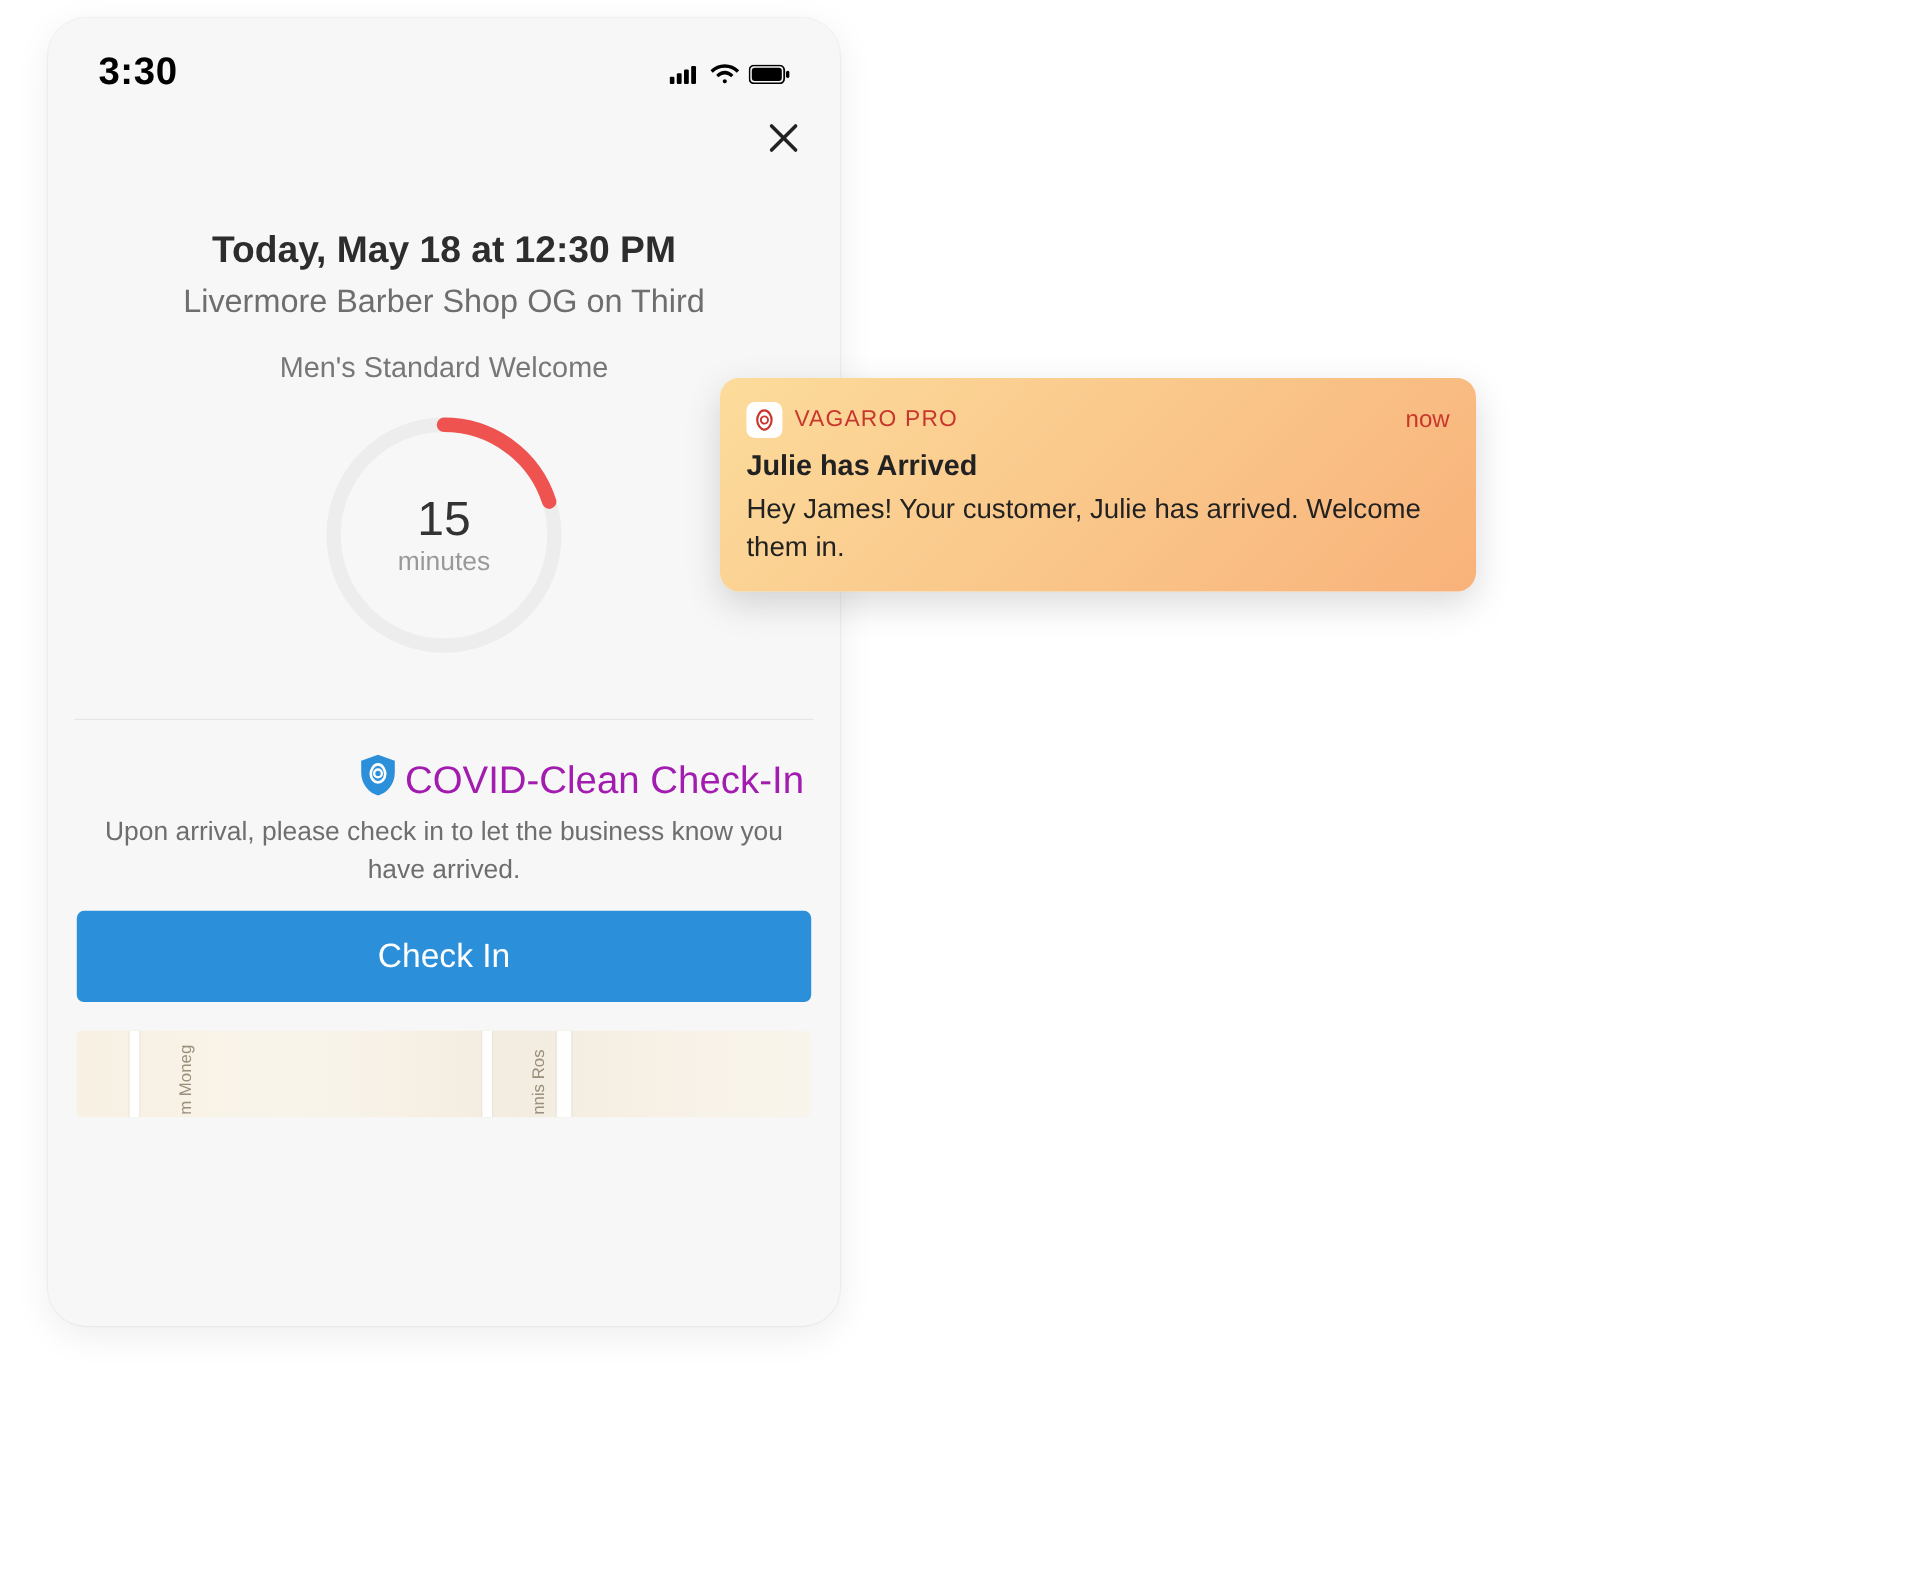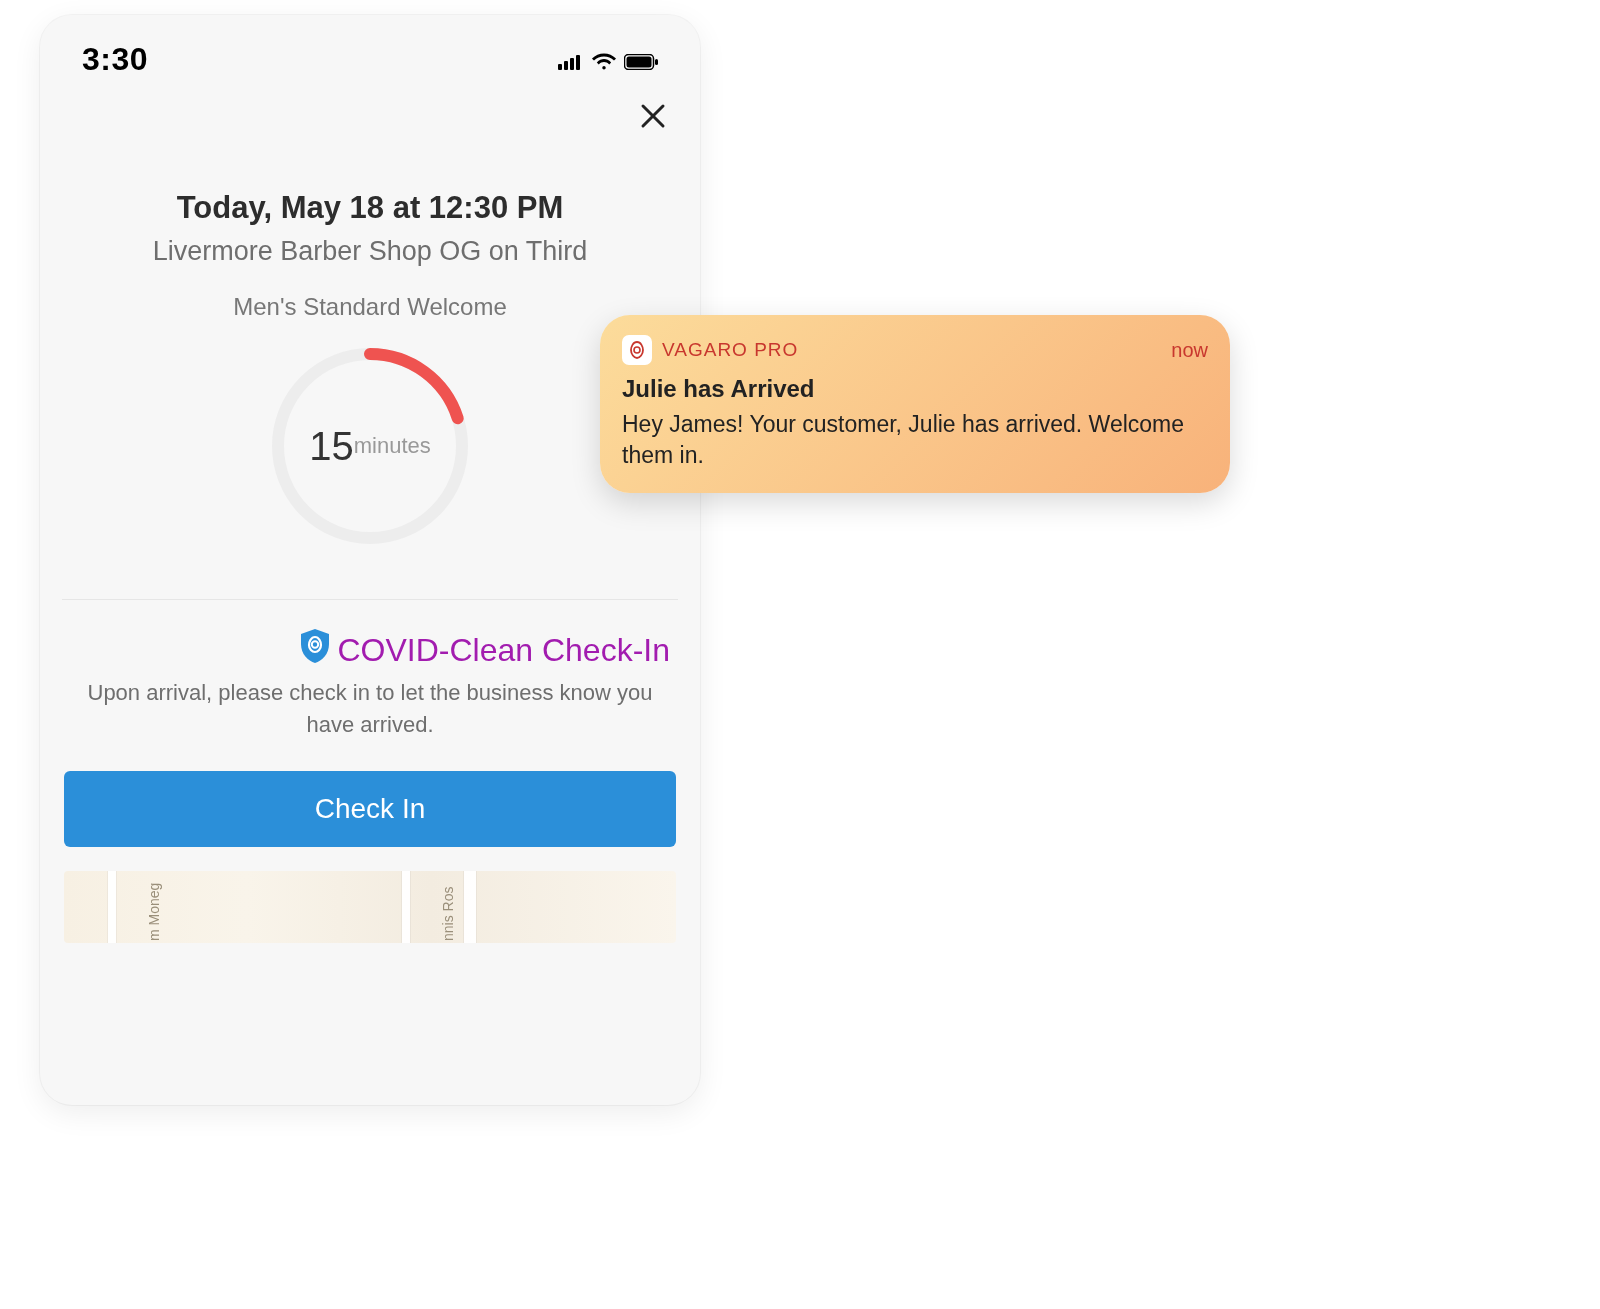--- a/index.html
+++ b/index.html
@@ -25,46 +25,46 @@
     .close-x { font-size:34px; font-weight:300; color:#222; line-height:1; cursor:pointer; }
 
     .header { text-align:center; padding:0 20px 20px 20px;margin-top:46px; }
     .date { font-size:31px; font-weight:700; color:#2d2d2d; margin-bottom:10px; }
     .shop { font-size:27px; color:#6e6e6e; margin-bottom:26px; }
     .service { font-size:24px; color:#777; margin-bottom:22px; }
 
     .ring-wrap { display:flex; justify-content:center; margin-bottom:30px; }
     .ring { position:relative; width:206px; height:206px; }
     .ring svg { transform:rotate(-90deg); }
-    .ring-text { position:absolute; inset:0; display:flex; align-items:center; justify-content:center; }
+    .ring-text { position:absolute; inset:0; display:flex; flex-direction:column; align-items:center; justify-content:center; }
     .ring-num { font-size:40px; font-weight:500; color:#333; line-height:1.1;}
     .ring-unit { font-size:22px; color:#999; }
 
     .divider { border-top:1px solid #e6e6e6; margin:0 6px; }
 
     .covid-section { text-align:center; padding:28px 14px 18px 14px; }
     .covid-title { display:flex; align-items:center; justify-content:flex-end; gap:6px; font-size:32px; font-weight:500; color:#a21caf; margin-bottom:5px;}
     .covid-desc { font-size:22px; color:#6e6e6e; line-height:1.45; padding:0 6px; }
 
-    .checkin-btn { display:block; width:calc(100% - 16px); margin:12px auto 24px auto; background:#2b8fd9; color:#fff; border:none; border-radius:6px; font-size:28px; font-weight:500; padding:22px 0; cursor:pointer; }
+    .checkin-btn { display:block; width:calc(100% - 16px); margin:0 auto 24px auto; background:#2b8fd9; color:#fff; border:none; border-radius:6px; font-size:28px; font-weight:500; padding:22px 0; cursor:pointer; }
 
     .action-row { display:flex; border-top:1px solid #e6e6e6; border-bottom:1px solid #e6e6e6; }
     .action-cell { flex:1; text-align:center; padding:22px 0; font-size:24px; font-weight:600; color:#2b8fd9; border-right:1px solid #e6e6e6; cursor:pointer; }
     .action-cell:last-child { border-right:none; }
 
     .map-strip { height:72px; margin:24px 8px 0 8px; background:linear-gradient(90deg,#f7f0e3 0%, #f9f4ea 30%, #f3ece0 60%, #faf5ec 100%); border-radius:4px; position:relative; overflow:hidden;}
     .map-strip .road { position:absolute; top:0; bottom:0; width:8px; background:rgba(255,255,255,0.95); box-shadow:0 0 0 1px rgba(0,0,0,0.04);}
     .map-label { position:absolute; font-size:14px; color:#9a8f7a; transform:rotate(-90deg); transform-origin:left top; white-space:nowrap;}
 
     
     .notif {
       position:absolute; top:300px; left:560px;
       width:630px; padding:20px 22px 22px 22px;
       background:linear-gradient(135deg,#fcdc9b 0%, #f8b27a 100%);
-      border-radius:30px;
+      border-radius:16px;
       box-shadow:0 10px 30px rgba(0,0,0,0.15);
       color:#222;
     }
     .notif-head { display:flex; align-items:center; justify-content:space-between; margin-bottom:10px; }
     .notif-app-block { display:flex; align-items:center; gap:10px; }
     .notif-app-icon { width:30px; height:30px; background:#fff; border-radius:7px; display:flex; align-items:center; justify-content:center; }
     .notif-app-name { font-size:19px; letter-spacing:1px; color:#c8372e; font-weight:500;}
     .notif-time { font-size:20px; color:#c8372e; }
     .notif-title { font-size:24px; font-weight:700; margin-bottom:6px; }
     .notif-body { font-size:23px; line-height:1.35; color:#222;}

